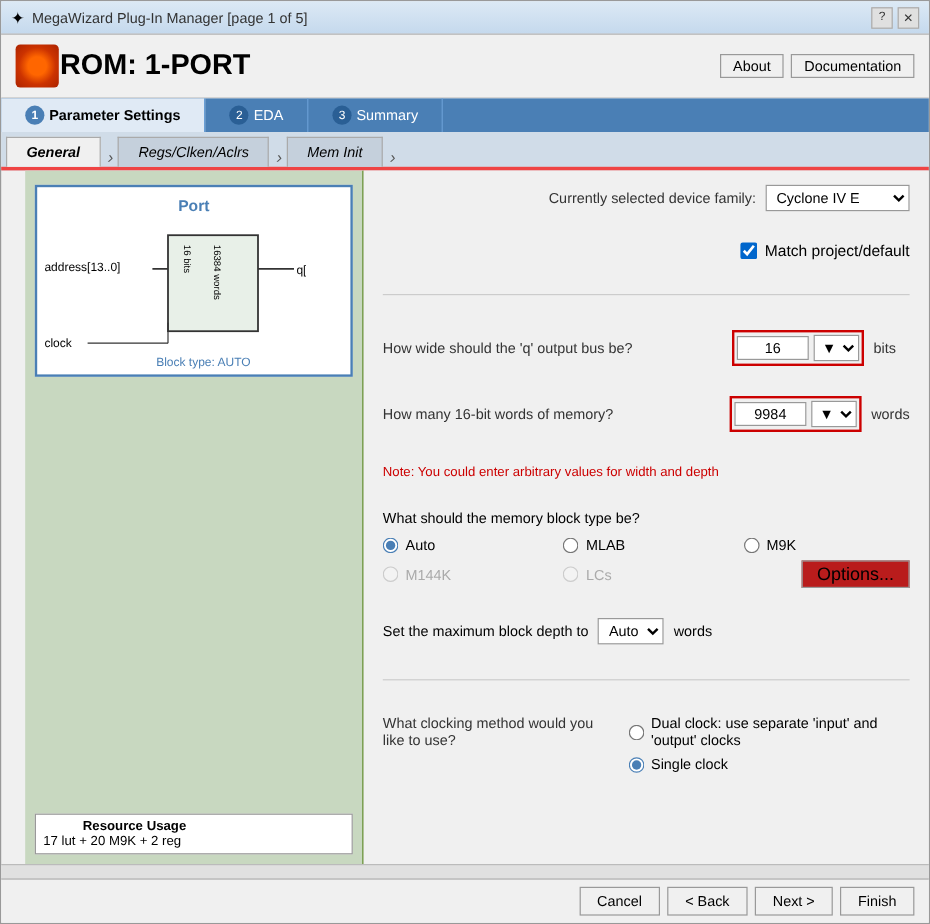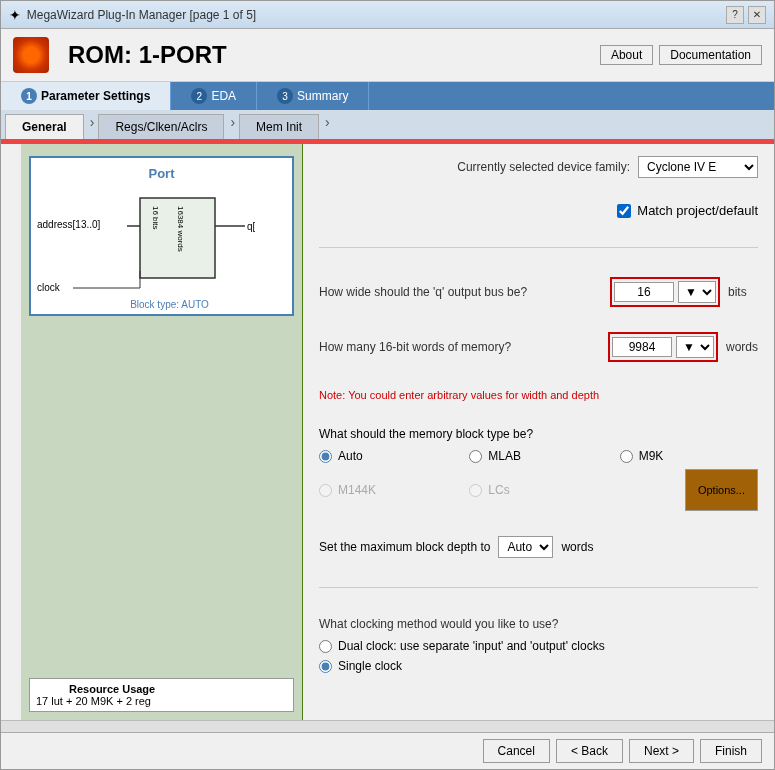--- a/index.html
+++ b/index.html
@@ -65,21 +65,21 @@
       padding: 8px 12px;
       display: flex;
       align-items: center;
       justify-content: space-between;
       border-bottom: 1px solid #ccc;
     }
 
     .header-title {
       display: flex;
       align-items: center;
-      gap: 19px;
+      gap: 1px;
     }
 
     .rom-title {
       font-size: 24px;
       font-weight: bold;
       color: #000;
     }
 
     .header-buttons {
       display: flex;
@@ -131,23 +131,24 @@
     }
 
     .tab.active .tab-number {
       background: #4a7fb5;
       color: white;
     }
 
     .subtabs-area {
       background: #d0dce8;
       display: flex;
-      align-items: flex-start;
+      align-items: flex-end;
       padding: 4px 4px 0 4px;
-      border-bottom: 5px solid #ef4444;
+      border-bottom: 3px solid #ef4444;
+      font-style: italic;
     }
 
     .subtab {
       padding: 5px 16px;
       background: #c5d0dc;
       border: 1px solid #aaa;
       border-bottom: none;
       cursor: pointer;
       font-size: 12px;
       margin-right: 2px;
@@ -335,45 +336,45 @@
 
     .radio-item input[type=radio] {
       accent-color: #4a7fb5;
     }
 
     .radio-item.disabled {
       color: #aaa;
     }
 
     .options-btn {
-      padding: 14px 12px;
-      background: #a16207;
+      padding: 2px 12px;
+      background: #b91c1c;
       border: 1px solid #999;
       cursor: pointer;
-      font-size: 11px;
+      font-size: 15px;
       justify-self: end;
     }
 
     .max-depth-row {
       display: flex;
       align-items: center;
       gap: 8px;
       font-size: 12px;
     }
 
     .max-depth-select {
       padding: 2px 4px;
       border: 1px solid #999;
       background: white;
       font-size: 12px;
     }
 
     .clock-section {
       display: flex;
-      flex-direction: column;
+      flex-direction: row;
       gap: 8px;
     }
 
     .clock-label {
       font-size: 12px;
       color: #333;
     }
 
     .clock-options {
       display: flex;

